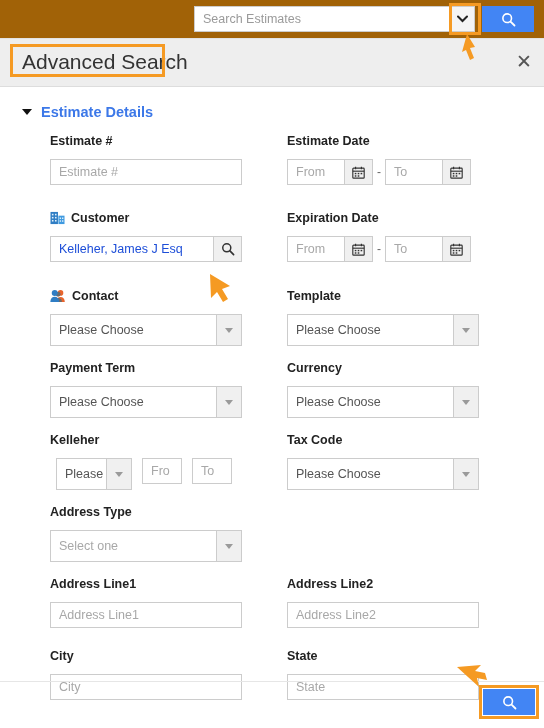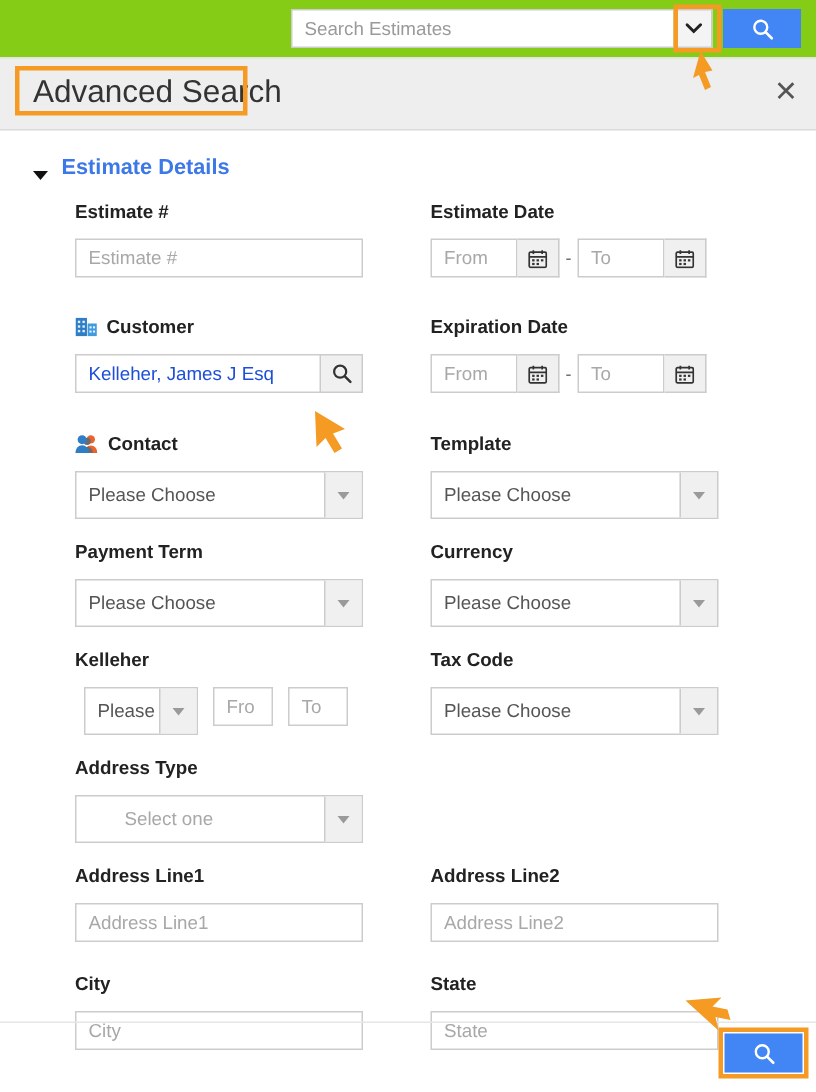--- a/index.html
+++ b/index.html
@@ -12,21 +12,21 @@
   #app {
     position: relative;
     width: 544px; height: 728px;
     background: #ffffff;
   }
 
   
   .topbar {
     position: absolute; left: 0; top: 0;
     width: 544px; height: 38px;
-    background: #84cc16;
+    background: #a16207;
     border-bottom: 1px solid #e3e3e3;
   }
   .searchwrap {
     position: absolute; left: 194px; top: 6px;
     display: flex; align-items: stretch;
     height: 26px;
   }
   .search-input {
     width: 255px; height: 26px;
     box-sizing: border-box;
@@ -71,21 +71,21 @@
   }
   .close-x {
     position: absolute; right: 12px; top: 13px;
     font-size: 19px; color: #555; cursor: pointer;
     line-height: 1;
   }
 
   
   .section-head {
     position: absolute; left: 22px; top: 104px;
-    display: flex; align-items: flex-end; gap: 9px;
+    display: flex; align-items: center; gap: 9px;
     cursor: pointer;
   }
   .chev {
     width: 0; height: 0;
     border-left: 5px solid transparent;
     border-right: 5px solid transparent;
     border-top: 6px solid #111;
   }
   .section-title {
     font-size: 14.5px; font-weight: bold; color: #3c78e8;
@@ -399,21 +399,21 @@
           <span class="arrow">
               <i></i>
             </span>
         </div>
       </div>
     </div>
 
     <div class="col-l" style="top:371px;">
       <div class="fl">Address Type</div>
       <div class="ctl">
-        <div class="sel" style="width:192px;padding-left:24px;">
+        <div class="sel" style="width:192px;">
           <span class="txt ph">Select one</span>
           <span class="arrow">
               <i></i>
             </span>
         </div>
       </div>
     </div>
 
     <div class="col-l" style="top:443px;">
       <div class="fl">Address Line1</div>

